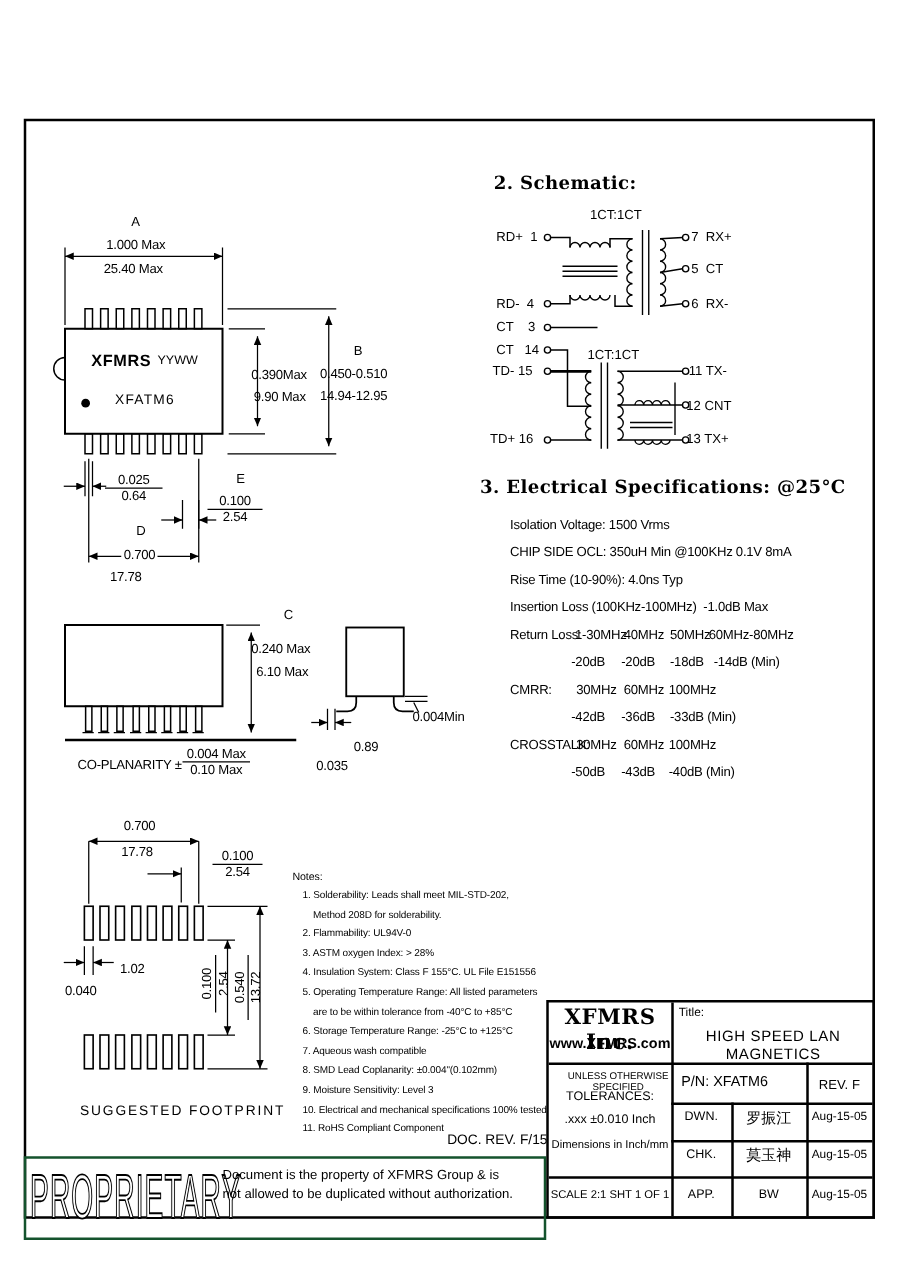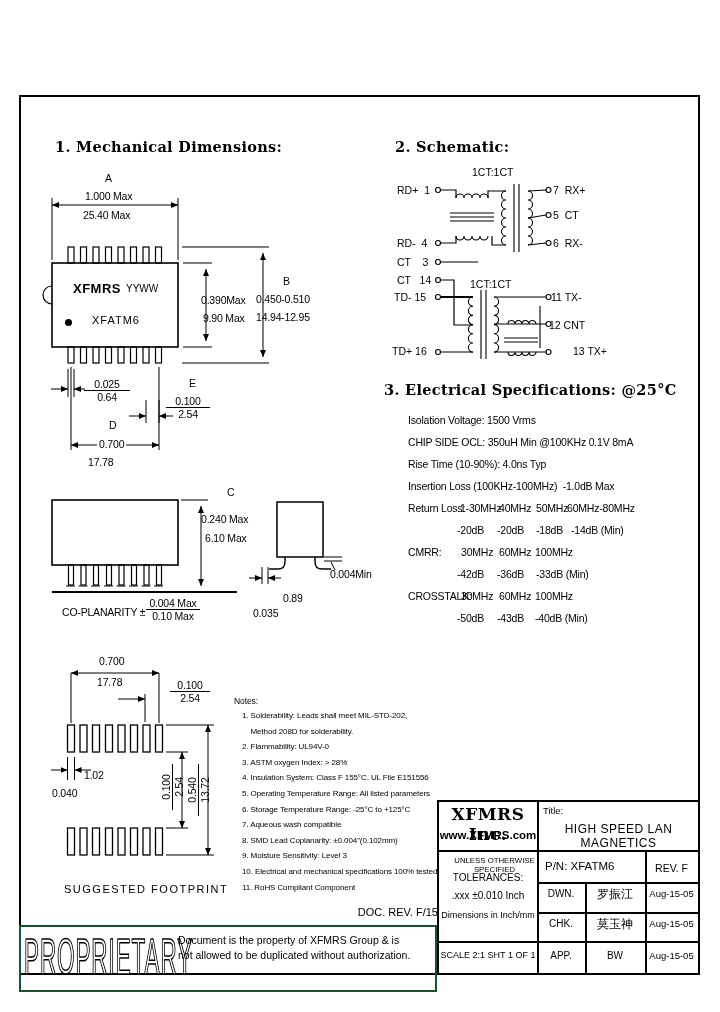--- a/index.html
+++ b/index.html
@@ -25,21 +25,20 @@
          -webkit-text-stroke:1.5px #000;text-shadow:0 0 1px #000;
          transform:scaleX(.45);transform-origin:0 0;letter-spacing:2px;white-space:pre}
 </style>
 </head>
 <body>
 
 <div id="canvas">
 
   <div class="abs" style="left:19px;top:95px;width:681px;height:880px;border:2px solid #000;box-sizing:border-box"></div>
 
-  <div class="abs head" style="left:55px;top:138px">1. Mechanical Dimensions:</div>
   <div class="abs head" style="left:395px;top:138px">2. Schematic:</div>
   <div class="abs head" style="left:384px;top:381px">3. Electrical Specifications: @25°C</div>
 
   <svg style="left:25px;top:160px" width="320" height="315" viewBox="0 0 320 315">
     <defs>
       <marker id="mA" markerWidth="9" markerHeight="7" refX="7" refY="3" orient="auto-start-reverse">
         <path d="M0,0 L7,3 L0,6 Z" style="fill:#000;stroke:none"></path>
       </marker>
     </defs>
     <path d="M27,38 V100 M153,38 V100" stroke-width="1"></path>
@@ -188,21 +187,21 @@
     <path d="M136,75 H184 M136,102 H158 M136,178 H158 M136,205 H184" stroke-width="1"></path>
     <line x1="152" y1="102" x2="152" y2="178" stroke-width="1" marker-start="url(#mD)" marker-end="url(#mD)"></line>
     <line x1="178" y1="75" x2="178" y2="205" stroke-width="1" marker-start="url(#mD)" marker-end="url(#mD)"></line>
   </svg>
   <div class="abs d" style="left:99px;top:655px">0.700</div>
   <div class="abs d" style="left:97px;top:676px">17.78</div>
   <div class="frac" style="left:170px;top:679px;width:40px">
     <span class="top">0.100</span>
     <span class="bot">2.54</span>
   </div>
-  <div class="abs d" style="left:84px;top:769px">1.02</div>
+  <div class="abs d" style="left:96px;top:769px">1.02</div>
   <div class="abs d" style="left:52px;top:787px">0.040</div>
   <div class="abs" style="left:160px;top:810px;transform:rotate(-90deg);transform-origin:0 0">
     <div class="frac" style="position:static;width:46px">
       <span class="top">0.100</span>
       <span class="bot">2.54</span>
     </div>
   </div>
   <div class="abs" style="left:186px;top:816px;transform:rotate(-90deg);transform-origin:0 0">
     <div class="frac" style="position:static;width:52px">
       <span class="top">0.540</span>
@@ -244,21 +243,21 @@
   <div class="abs pin" style="left:397px;top:237px">RD-  4</div>
   <div class="abs pin" style="left:397px;top:256px">CT    3</div>
   <div class="abs pin" style="left:397px;top:274px">CT   14</div>
   <div class="abs pin" style="left:394px;top:291px">TD- 15</div>
   <div class="abs pin" style="left:392px;top:345px">TD+ 16</div>
   <div class="abs pin" style="left:553px;top:184px">7  RX+</div>
   <div class="abs pin" style="left:553px;top:209px">5  CT</div>
   <div class="abs pin" style="left:553px;top:237px">6  RX-</div>
   <div class="abs pin" style="left:551px;top:291px">11 TX-</div>
   <div class="abs pin" style="left:549px;top:319px">12 CNT</div>
-  <div class="abs pin" style="left:573px;top:345px">13 TX+</div>
+  <div class="abs pin" style="left:549px;top:345px">13 TX+</div>
 
   <div class="abs elec" style="left:408px;top:414px">Isolation Voltage: 1500 Vrms</div>
   <div class="abs elec" style="left:408px;top:436px">CHIP SIDE OCL: 350uH Min @100KHz 0.1V 8mA</div>
   <div class="abs elec" style="left:408px;top:458px">Rise Time (10-90%): 4.0ns Typ</div>
   <div class="abs elec" style="left:408px;top:480px">Insertion Loss (100KHz-100MHz)  -1.0dB Max</div>
   <div class="abs elec" style="left:408px;top:502px">Return Loss:</div>
   <div class="abs elec" style="left:460px;top:502px">1-30MHz</div>
   <div class="abs elec" style="left:499px;top:502px">40MHz</div>
   <div class="abs elec" style="left:536px;top:502px">50MHz</div>
   <div class="abs elec" style="left:567px;top:502px">60MHz-80MHz</div>
@@ -282,20 +281,21 @@
   <div class="abs elec" style="left:535px;top:612px">-40dB (Min)</div>
 
   <div class="abs note" style="left:234px;top:694px;font-size:8.5px">Notes:</div>
   <div class="abs" style="left:242px;top:708px">
     <div class="note">1. Solderability: Leads shall meet MIL-STD-202,</div>
     <div class="note">    Method 208D for solderability.</div>
     <div class="note">2. Flammability: UL94V-0</div>
     <div class="note">3. ASTM oxygen Index: &gt; 28%</div>
     <div class="note">4. Insulation System: Class F 155°C. UL File E151556</div>
     <div class="note">5. Operating Temperature Range: All listed parameters</div>
+    <div class="note">    are to be within tolerance from -40°C to +85°C</div>
     <div class="note">6. Storage Temperature Range: -25°C to +125°C</div>
     <div class="note">7. Aqueous wash compatible</div>
     <div class="note">8. SMD Lead Coplanarity: ±0.004"(0.102mm)</div>
     <div class="note">9. Moisture Sensitivity: Level 3</div>
     <div class="note">10. Electrical and mechanical specifications 100% tested</div>
     <div class="note">11. RoHS Compliant Component</div>
   </div>
 
   <div class="abs" style="left:350px;top:906px;width:88px;text-align:right;font:11px 'Liberation Sans',sans-serif">DOC. REV. F/15</div>
 

